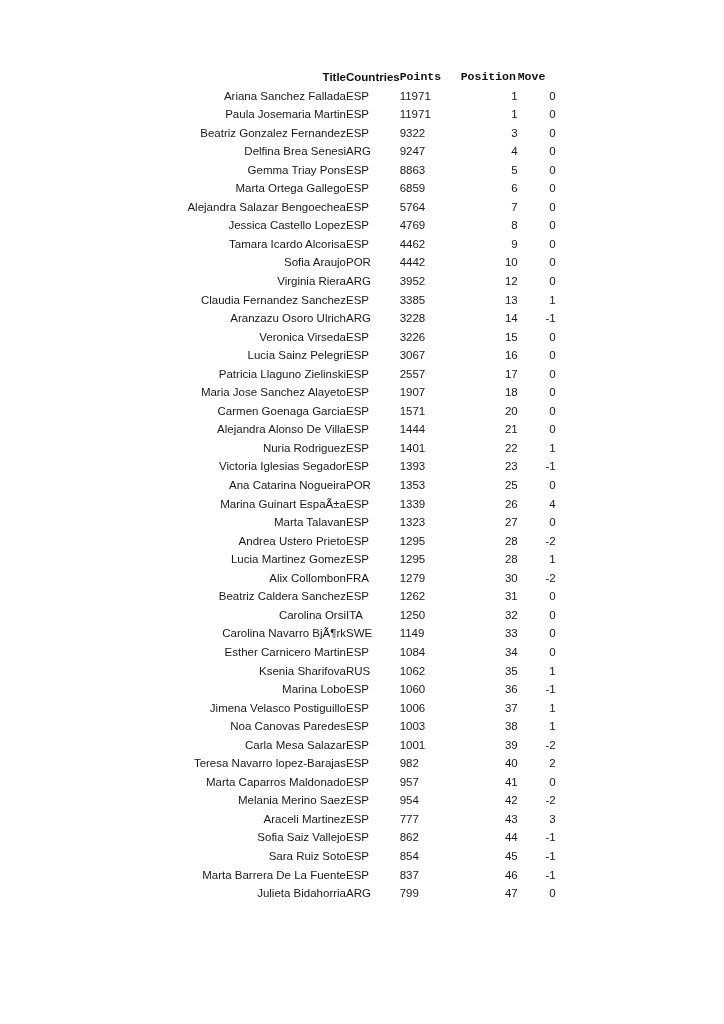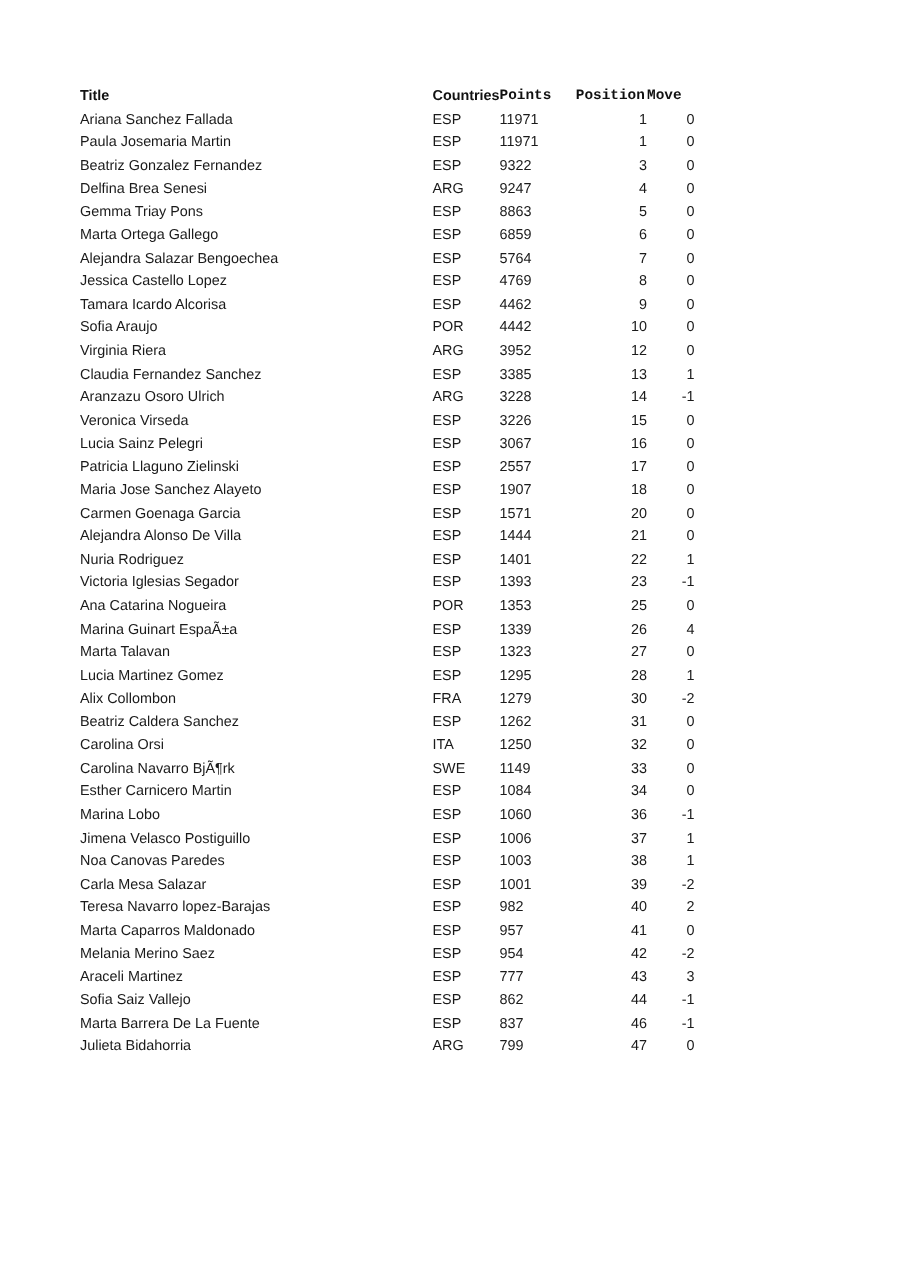--- a/index.html
+++ b/index.html
@@ -2,21 +2,21 @@
 <html><head>
   <meta charset="utf-8">
   <style>
     html, body { margin: 0; padding: 0; background: #ffffff; }
     body { width: 724px; height: 1024px; position: relative; overflow: hidden;
       font-family: "Liberation Sans", sans-serif; color: #1a1a1a; font-size: 11.5px; }
     .sheet { position: absolute; left: 64px; top: 68px; }
     table { border-collapse: collapse; }
     td, th { padding: 0; height: 18.55px; line-height: 18.55px; white-space: nowrap; }
     th { font-weight: bold; text-align: left; color: #111; }
-    .c-title { width: 282px; text-align: left; }
+    .c-title { width: 282px; text-align: right; }
     .c-country { width: 44px; text-align: left; }
     .c-points { width: 61px; }
     .c-pos { width: 57px; text-align: right; }
     .c-move { width: 38px; text-align: right; }
     th.c-points, th.c-pos, th.c-move { text-align: left; font-family: Liberation Mono, monospace; }
   </style>
 </head>
 <body>
 
 <div class="sheet">
@@ -193,20 +193,27 @@
           <td class="c-move">4</td>
         </tr>
         <tr>
           <td class="c-title">Marta Talavan</td>
           <td class="c-country">ESP</td>
           <td class="c-points">1323</td>
           <td class="c-pos">27</td>
           <td class="c-move">0</td>
         </tr>
         <tr>
+          <td class="c-title">Andrea Ustero Prieto</td>
+          <td class="c-country">ESP</td>
+          <td class="c-points">1295</td>
+          <td class="c-pos">28</td>
+          <td class="c-move">-2</td>
+        </tr>
+        <tr>
           <td class="c-title">Lucia Martinez Gomez</td>
           <td class="c-country">ESP</td>
           <td class="c-points">1295</td>
           <td class="c-pos">28</td>
           <td class="c-move">1</td>
         </tr>
         <tr>
           <td class="c-title">Alix Collombon</td>
           <td class="c-country">FRA</td>
           <td class="c-points">1279</td>
@@ -235,20 +242,27 @@
           <td class="c-move">0</td>
         </tr>
         <tr>
           <td class="c-title">Esther Carnicero Martin</td>
           <td class="c-country">ESP</td>
           <td class="c-points">1084</td>
           <td class="c-pos">34</td>
           <td class="c-move">0</td>
         </tr>
         <tr>
+          <td class="c-title">Ksenia Sharifova</td>
+          <td class="c-country">RUS</td>
+          <td class="c-points">1062</td>
+          <td class="c-pos">35</td>
+          <td class="c-move">1</td>
+        </tr>
+        <tr>
           <td class="c-title">Marina Lobo</td>
           <td class="c-country">ESP</td>
           <td class="c-points">1060</td>
           <td class="c-pos">36</td>
           <td class="c-move">-1</td>
         </tr>
         <tr>
           <td class="c-title">Jimena Velasco Postiguillo</td>
           <td class="c-country">ESP</td>
           <td class="c-points">1006</td>
@@ -295,20 +309,27 @@
           <td class="c-country">ESP</td>
           <td class="c-points">777</td>
           <td class="c-pos">43</td>
           <td class="c-move">3</td>
         </tr>
         <tr>
           <td class="c-title">Sofia Saiz Vallejo</td>
           <td class="c-country">ESP</td>
           <td class="c-points">862</td>
           <td class="c-pos">44</td>
+          <td class="c-move">-1</td>
+        </tr>
+        <tr>
+          <td class="c-title">Sara Ruiz Soto</td>
+          <td class="c-country">ESP</td>
+          <td class="c-points">854</td>
+          <td class="c-pos">45</td>
           <td class="c-move">-1</td>
         </tr>
         <tr>
           <td class="c-title">Marta Barrera De La Fuente</td>
           <td class="c-country">ESP</td>
           <td class="c-points">837</td>
           <td class="c-pos">46</td>
           <td class="c-move">-1</td>
         </tr>
         <tr>

